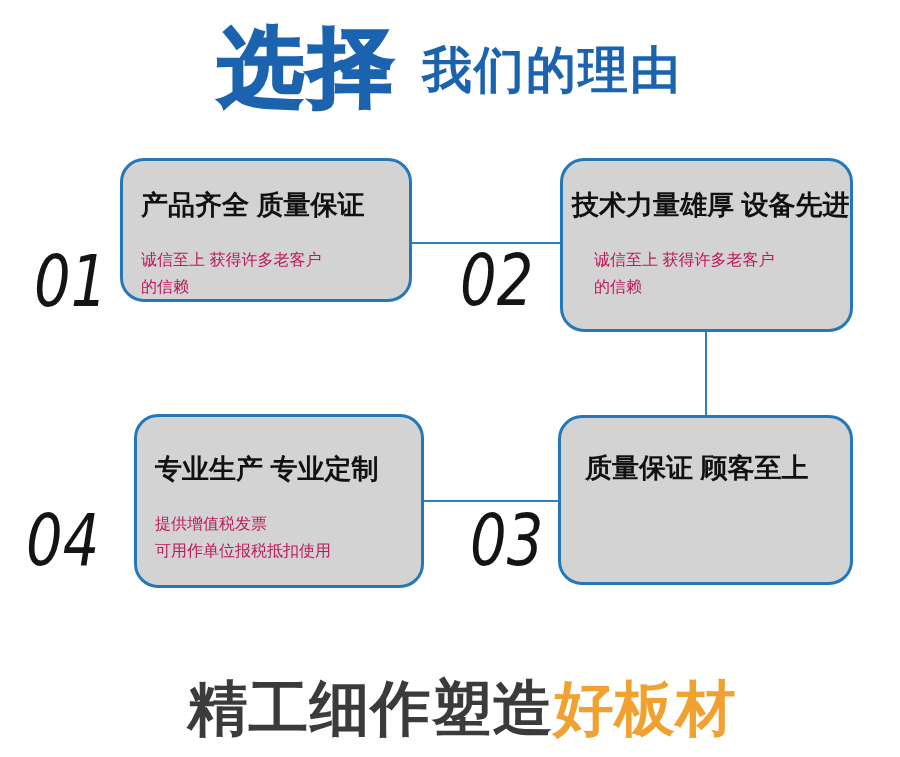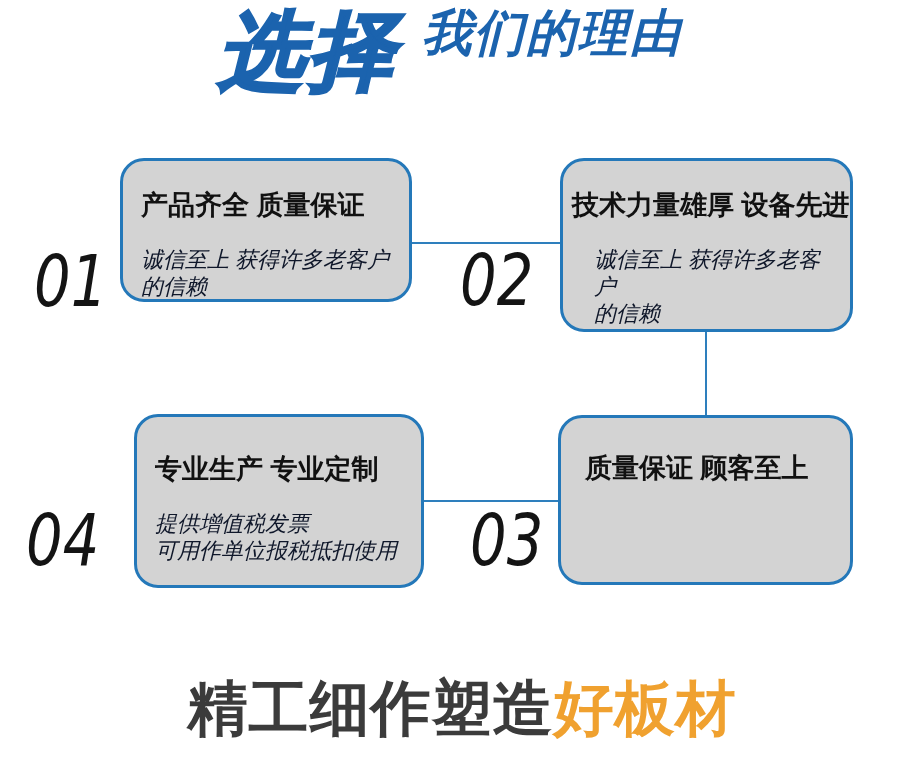--- a/index.html
+++ b/index.html
@@ -8,26 +8,25 @@
     width: 900px;
     height: 757px;
     background: #ffffff;
     overflow: hidden;
     font-family: "Liberation Sans", "DejaVu Sans", sans-serif;
   }
 
   
   .header {
     position: absolute;
-    top: 8px; left: 0;
+    top: 24px; left: 0;
     width: 100%;
     display: flex;
     justify-content: center;
-    align-items: flex-start;
-    font-style: italic;
+    align-items: center;
   }
   .title-main {
     font-size: 86px;
     line-height: 1;
     font-weight: 900;
     color: var(--title-blue, #1b63ae);
     -webkit-text-stroke: 2.5px var(--title-blue, #1b63ae);
     letter-spacing: 4px;
   }
   .title-sub {
@@ -64,24 +63,23 @@
   .card-title {
     font-size: 27px;
     font-weight: 700;
     color: #111111;
     line-height: 1.1;
     white-space: nowrap;
   }
   .c2 .card-title { margin-left: -9px; }
   .card-desc {
     margin-top: 25px;
-    font-size: 22px;
-    color: #0f172a;
+    font-size: 16px;
+    color: #be185d;
     line-height: 27px;
-    font-style: italic;
   }
   .c2 .card-desc { margin-left: 13px; }
 
   .num {
     position: absolute;
     font-family: "DejaVu Sans", "Liberation Sans", sans-serif;
     font-style: italic;
     font-size: 72px;
     line-height: 1;
     color: #141414;

